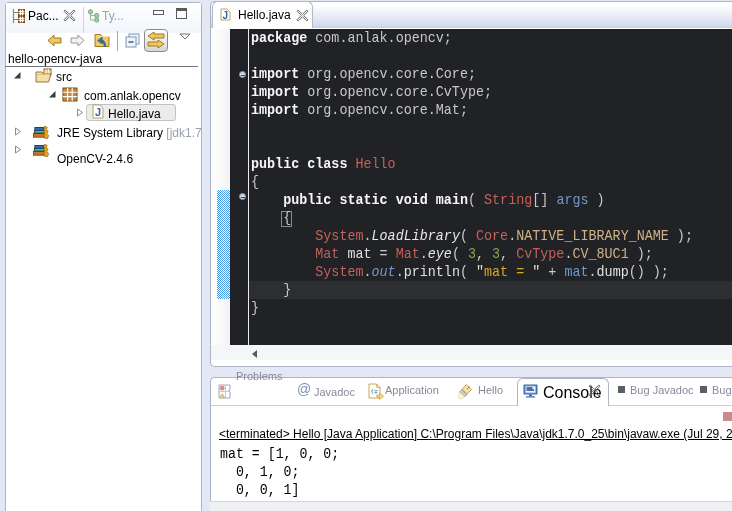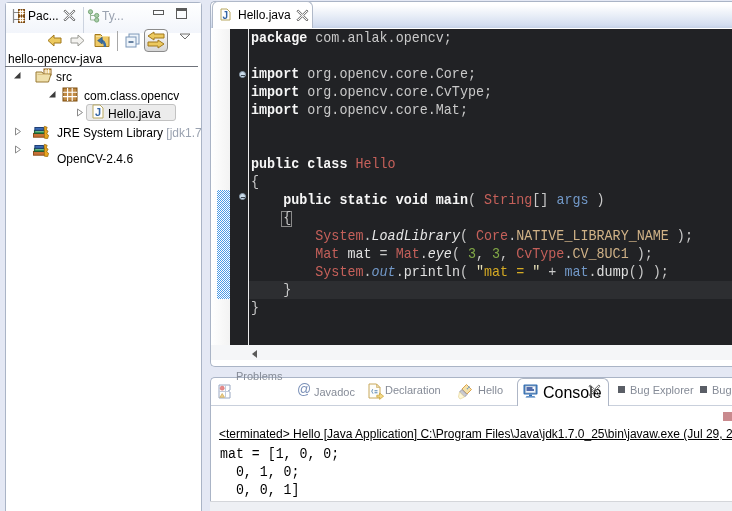--- a/index.html
+++ b/index.html
@@ -93,21 +93,21 @@
  <path d="M7 1L1 5l6 4V7h10V3H7Z" fill="#ecc95e" stroke="#a2791c" stroke-width="1"></path>
  <path d="M11 9l6 4-6 4v-2H1v-4h10Z" fill="#ecc95e" stroke="#a2791c" stroke-width="1"></path>
 </svg>
 <svg class="abs" style="left:179px;top:33px" width="12" height="7" viewBox="0 0 12 7">
  <path d="M1 1h10L6 6Z" fill="#f8f8f8" stroke="#6e6e6e"></path>
 </svg>
 
 <div class="abs ltxt" style="left:8px;top:52px">hello-opencv-java</div>
 <div class="abs" style="left:5px;top:66px;width:193px;height:1px;background:#6f737b"></div>
 <div class="abs ltxt" style="left:56px;top:70px">src</div>
-<div class="abs ltxt" style="left:84px;top:89px">com.class.opencv</div>
+<div class="abs ltxt" style="left:84px;top:89px">com.anlak.opencv</div>
 <div class="abs" style="left:86px;top:104px;width:90px;height:17px;background:#ececec;border:1px solid #c2c2c2;border-radius:3px"></div>
 <div class="abs ltxt" style="left:108px;top:107px">Hello.java</div>
 <div class="abs ltxt" style="left:57px;top:126px;white-space:nowrap;width:144px;overflow:hidden">JRE System Library <span style="color:#9aa2b0">[jdk1.7.0</span></div>
 <div class="abs ltxt" style="left:57px;top:152px">OpenCV-2.4.6</div>
 
 <svg class="abs" style="left:13px;top:71px" width="9" height="9" viewBox="0 0 9 9">
     <path d="M7.5 1v6.5H1Z" fill="#3c3c3c"></path>
   </svg>
 <svg class="abs" style="left:48px;top:90px" width="9" height="9" viewBox="0 0 9 9">
     <path d="M7.5 1v6.5H1Z" fill="#3c3c3c"></path>
@@ -189,41 +189,41 @@
 <div class="abs btabtxt" style="left:236px;top:370px">Problems</div>
 <div class="abs" style="left:297px;top:381px;font-size:14px;color:#7a90b8">@</div>
 <div class="abs btabtxt" style="left:314px;top:386px">Javadoc</div>
 <svg class="abs" style="left:368px;top:383px" width="17" height="17" viewBox="0 0 17 17">
  <path d="M1 1h7.5l3.5 3.5V15H1Z" fill="#fdfdfa" stroke="#c8a85a"></path>
  <path d="M8.5 1l3.5 3.5H8.5Z" fill="#ecd9a8" stroke="#c8a85a" stroke-width="0.6"></path>
  <path d="M5 6c-1.1 0.8-0.2 1.8-1.4 2.2c1.2 0.4 0.3 1.6 1.4 2.4" fill="none" stroke="#5a87b5" stroke-width="1"></path>
  <path d="M6.5 7.7h3 M6.5 9.7h3" stroke="#5a87b5" stroke-width="1.1"></path>
  <path d="M8.8 12.2h2.8V10l4 3.2l-4 3.2v-2.2H8.8Z" fill="#f3d98a" stroke="#c8a030" stroke-width="0.7"></path>
 </svg>
-<div class="abs btabtxt" style="left:385px;top:384px">Declaration</div>
+<div class="abs btabtxt" style="left:385px;top:384px">Application</div>
 <svg class="abs" style="left:457px;top:383px" width="17" height="17" viewBox="0 0 17 17">
  <path d="M9.5 1.5l5 5l-4.5 4.5l-5-5Z" fill="#f5e1a8" stroke="#dca44e" stroke-width="1"></path>
  <path d="M12 3.2a0.9 0.9 0 1 1 -0.1 0 M10.5 5a0.7 0.7 0 1 1 -0.1 0" fill="#6a9ac8"></path>
  <path d="M5 6.5l5 5l-2.5 2.5l-5-5Z" fill="#c9c9cf" stroke="#9a9aa5" stroke-width="1"></path>
  <path d="M2.5 9l5 5L3 16l-1.5-2Z" fill="#fdf6d8" stroke="#e8d9a0" stroke-width="0.8"></path>
 </svg>
 <div class="abs btabtxt" style="left:478px;top:384px">Hello</div>
 <svg class="abs" style="left:523px;top:384px" width="15" height="14" viewBox="0 0 15 14">
  <rect x="0.5" y="0.5" width="14" height="10" rx="1" fill="#2e6cb3"></rect>
  <rect x="2.2" y="2" width="10.6" height="7" fill="#eef4fd" stroke="#8fa6bd" stroke-width="0.8"></rect>
  <path d="M3.5 4h6 M3.5 6h7.5" stroke="#1f3f8f" stroke-width="1.3"></path>
  <path d="M6 10.5h3v1.5h-3Z" fill="#2e6cb3"></path>
  <path d="M3.5 12.2h8l1 1.3h-10Z" fill="#2e6cb3"></path>
 </svg>
 <div class="abs" style="left:543px;top:384px;font-size:16px;color:#000">Console</div>
 <svg class="abs" style="left:588px;top:384px" width="13" height="13" viewBox="0 0 13 13">
  <path d="M1 2.2L2.2 1l4.3 4.3L10.8 1L12 2.2L7.7 6.5l4.3 4.3l-1.2 1.2L6.5 7.7L2.2 12L1 10.8L5.3 6.5Z" fill="none" stroke="#666" stroke-width="1"></path>
 </svg>
 <div class="abs" style="left:618px;top:386px;width:7px;height:7px;background:#5a5e66"></div>
-<div class="abs btabtxt" style="left:630px;top:384px">Bug Explorer</div>
+<div class="abs btabtxt" style="left:630px;top:384px">Bug Javadoc</div>
 <div class="abs" style="left:700px;top:386px;width:7px;height:7px;background:#5a5e66"></div>
 <div class="abs btabtxt" style="left:712px;top:384px">Bug</div>
 <div class="abs" id="redsq"></div>
 
 <div class="abs" id="term">&lt;terminated&gt; Hello [Java Application] C:\Program Files\Java\jdk1.7.0_25\bin\javaw.exe (Jul 29, 2013 10:43:12 AM)</div>
 <div class="abs cmono" style="left:219.5px;top:445px">mat = [1, 0, 0;
   0, 1, 0;
   0, 0, 1]</div>
 <div class="abs" id="cbottom"></div>
 

